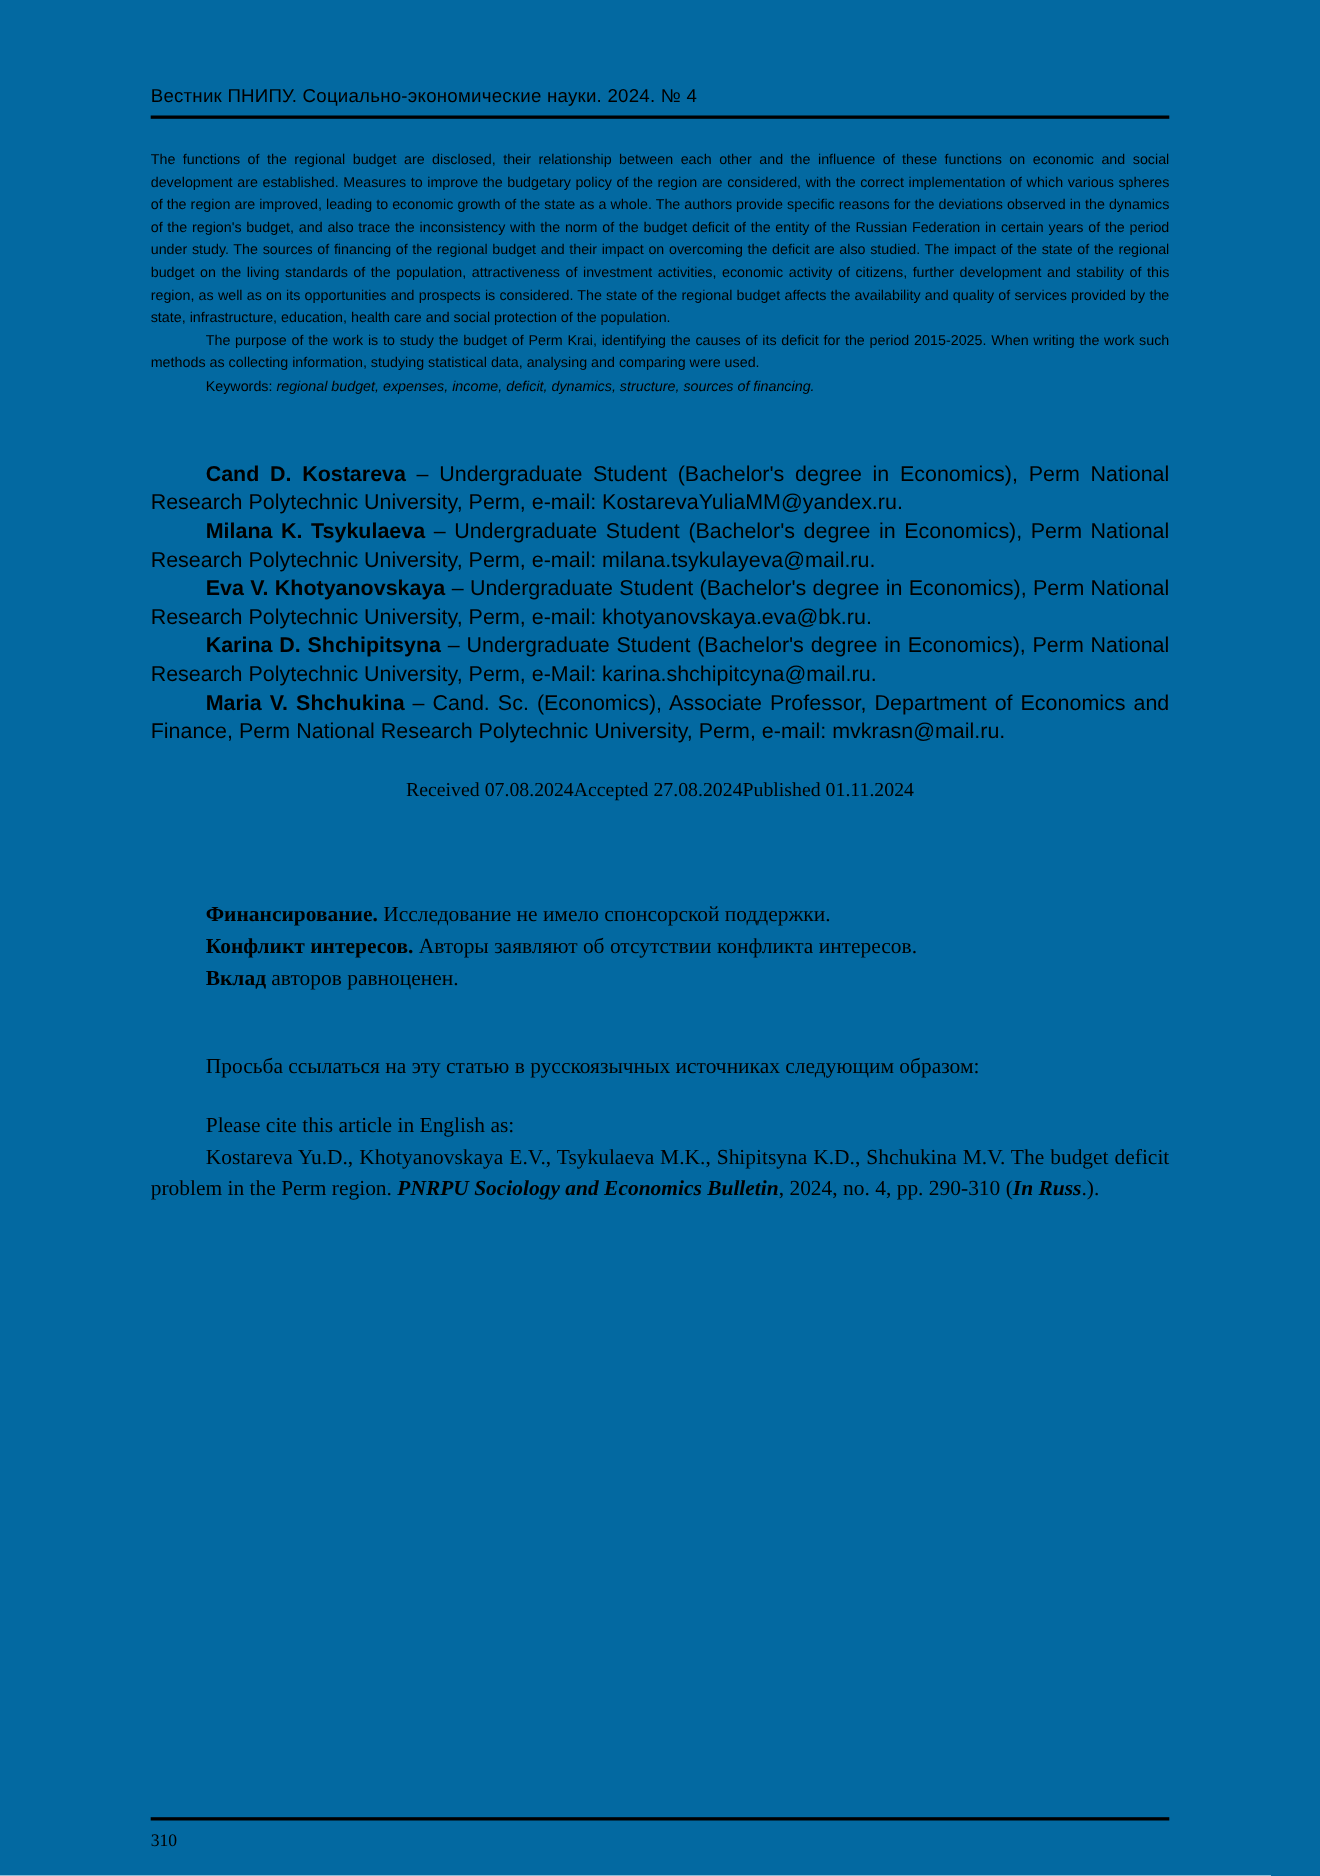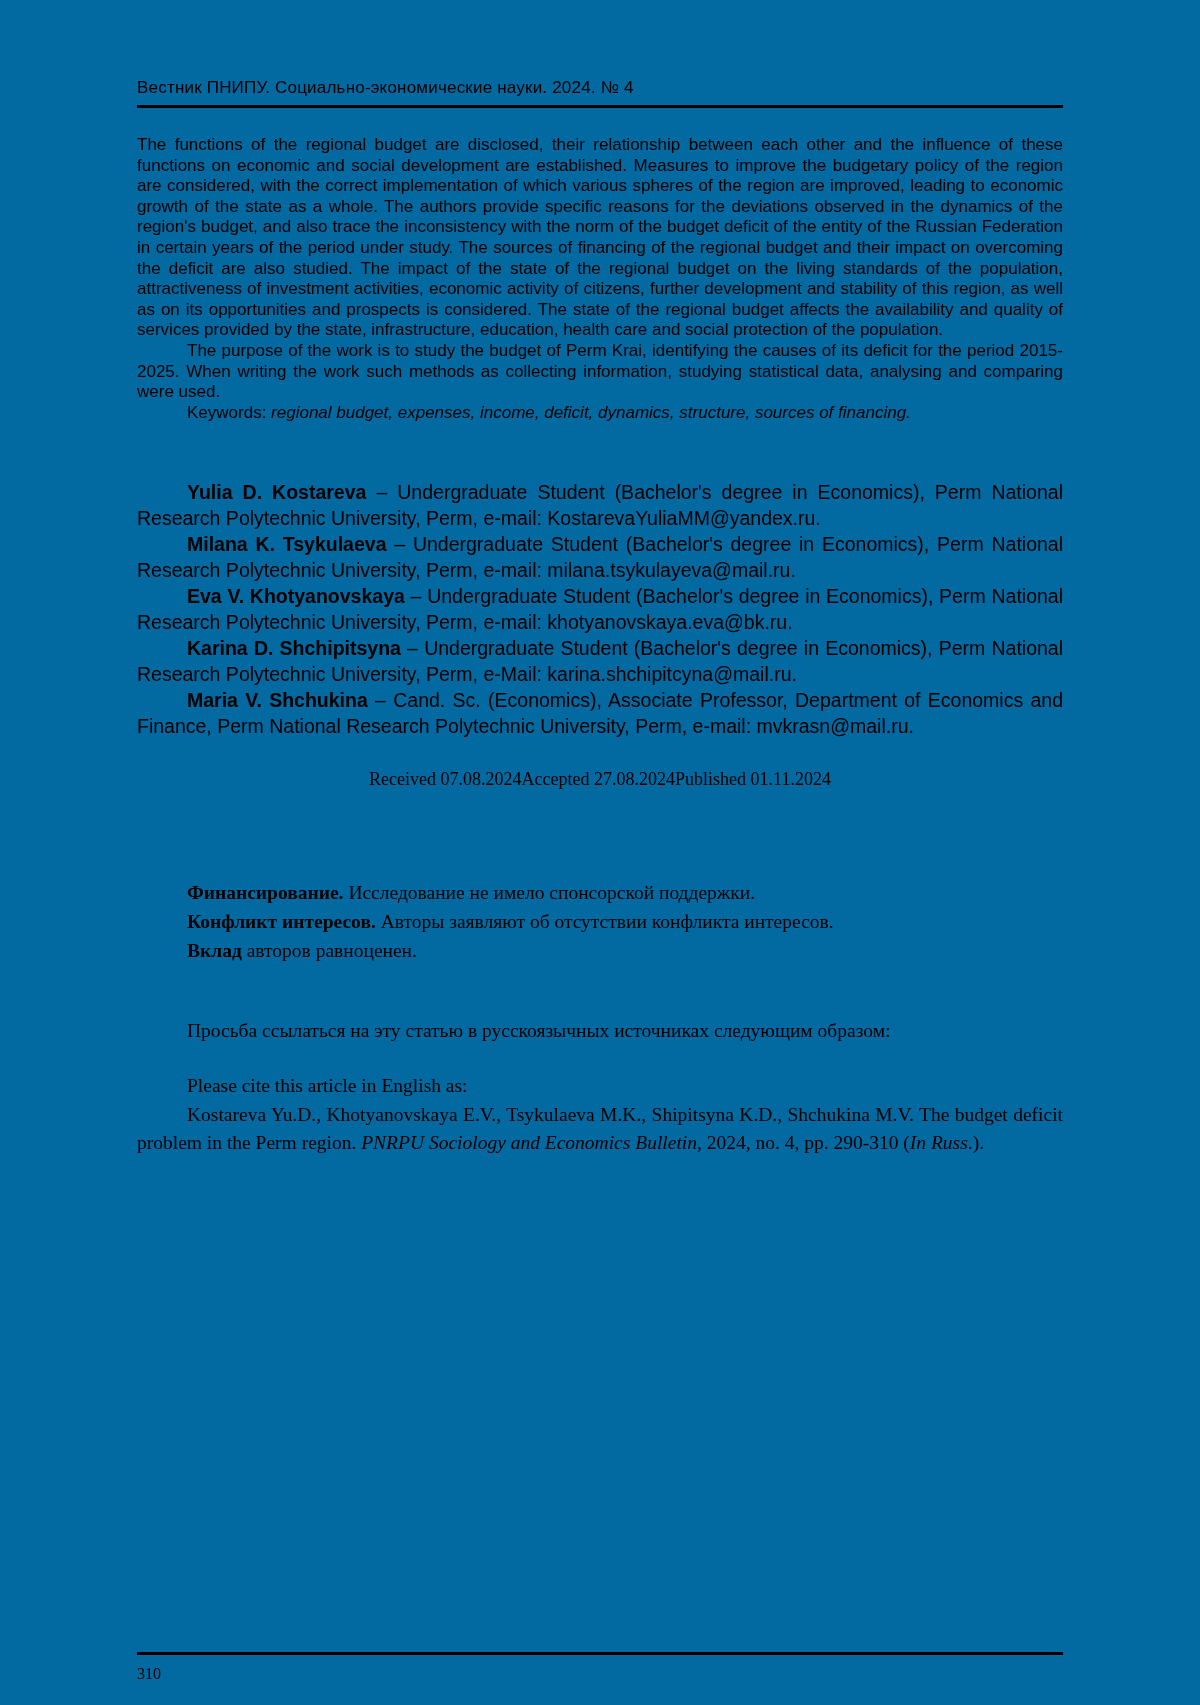--- a/index.html
+++ b/index.html
@@ -27,21 +27,21 @@
   }
   .header-rule {
     border: none;
     border-top: 3px solid #000;
     margin-top: 7px;
   }
 
   
   .abstract {
     margin-top: 27px;
-    font-size: 17px;
+    font-size: 13px;
     line-height: 20.6px;
     text-align: justify;
   }
   .indent { text-indent: 50px; }
   .keywords em { font-style: italic; }
 
   
   .authors {
     margin-top: 56px;
     font-size: 19.5px;
@@ -78,21 +78,21 @@
     line-height: 28.6px;
     text-align: justify;
   }
   .citation-en {
     margin-top: 26px;
     font-family: "Liberation Serif", serif;
     font-size: 19.5px;
     line-height: 28.6px;
     text-align: justify;
   }
-  .citation-en em, .citation-ru em { font-style: italic; }
+  .citation-en em, .citation-ru em { font-style: italic; font-weight: bold; }
 
   
   .footer {
     position: absolute;
     left: 137px;
     right: 137px;
     bottom: 22px;
   }
   .footer-rule {
     border: none;
@@ -115,21 +115,21 @@
       <div class="header-rule"></div>
     </header>
 
     <section class="abstract">
       <p>The functions of the regional budget are disclosed, their relationship between each other and the influence of these functions on economic and social development are established. Measures to improve the budgetary policy of the region are considered, with the correct implementation of which various spheres of the region are improved, leading to economic growth of the state as a whole. The authors provide specific reasons for the deviations observed in the dynamics of the region's budget, and also trace the inconsistency with the norm of the budget deficit of the entity of the Russian Federation in certain years of the period under study. The sources of financing of the regional budget and their impact on overcoming the deficit are also studied. The impact of the state of the regional budget on the living standards of the population, attractiveness of investment activities, economic activity of citizens, further development and stability of this region, as well as on its opportunities and prospects is considered. The state of the regional budget affects the availability and quality of services provided by the state, infrastructure, education, health care and social protection of the population.</p>
       <p class="indent">The purpose of the work is to study the budget of Perm Krai, identifying the causes of its deficit for the period 2015-2025. When writing the work such methods as collecting information, studying statistical data, analysing and comparing were used.</p>
       <p class="indent keywords"><span>Keywords: </span><em>regional budget, expenses, income, deficit, dynamics, structure, sources of financing.</em></p>
     </section>
 
     <section class="authors">
-      <p><b>Yulia D. Kostareva</b><span> – Undergraduate Student (Bachelor's degree in Economics), Perm National Research Polytechnic University, Perm, e-mail: KostarevaYuliaMM@yandex.ru.</span></p>
+      <p><b>Cand D. Kostareva</b><span> – Undergraduate Student (Bachelor's degree in Economics), Perm National Research Polytechnic University, Perm, e-mail: KostarevaYuliaMM@yandex.ru.</span></p>
       <p><b>Milana K. Tsykulaeva</b><span> – Undergraduate Student (Bachelor's degree in Economics), Perm National Research Polytechnic University, Perm, e-mail: milana.tsykulayeva@mail.ru.</span></p>
       <p><b>Eva V. Khotyanovskaya</b><span> – Undergraduate Student (Bachelor's degree in Economics), Perm National Research Polytechnic University, Perm, e-mail: khotyanovskaya.eva@bk.ru.</span></p>
       <p><b>Karina D. Shchipitsyna</b><span> – Undergraduate Student (Bachelor's degree in Economics), Perm National Research Polytechnic University, Perm, e-Mail: karina.shchipitcyna@mail.ru.</span></p>
       <p><b>Maria V. Shchukina</b><span> – Cand. Sc. (Economics), Associate Professor, Department of Economics and Finance, Perm National Research Polytechnic University, Perm, e-mail: mvkrasn@mail.ru.</span></p>
     </section>
 
     <div class="dates">
       <span>Received 07.08.2024</span>
       <span>Accepted 27.08.2024</span>
       <span>Published 01.11.2024</span>

